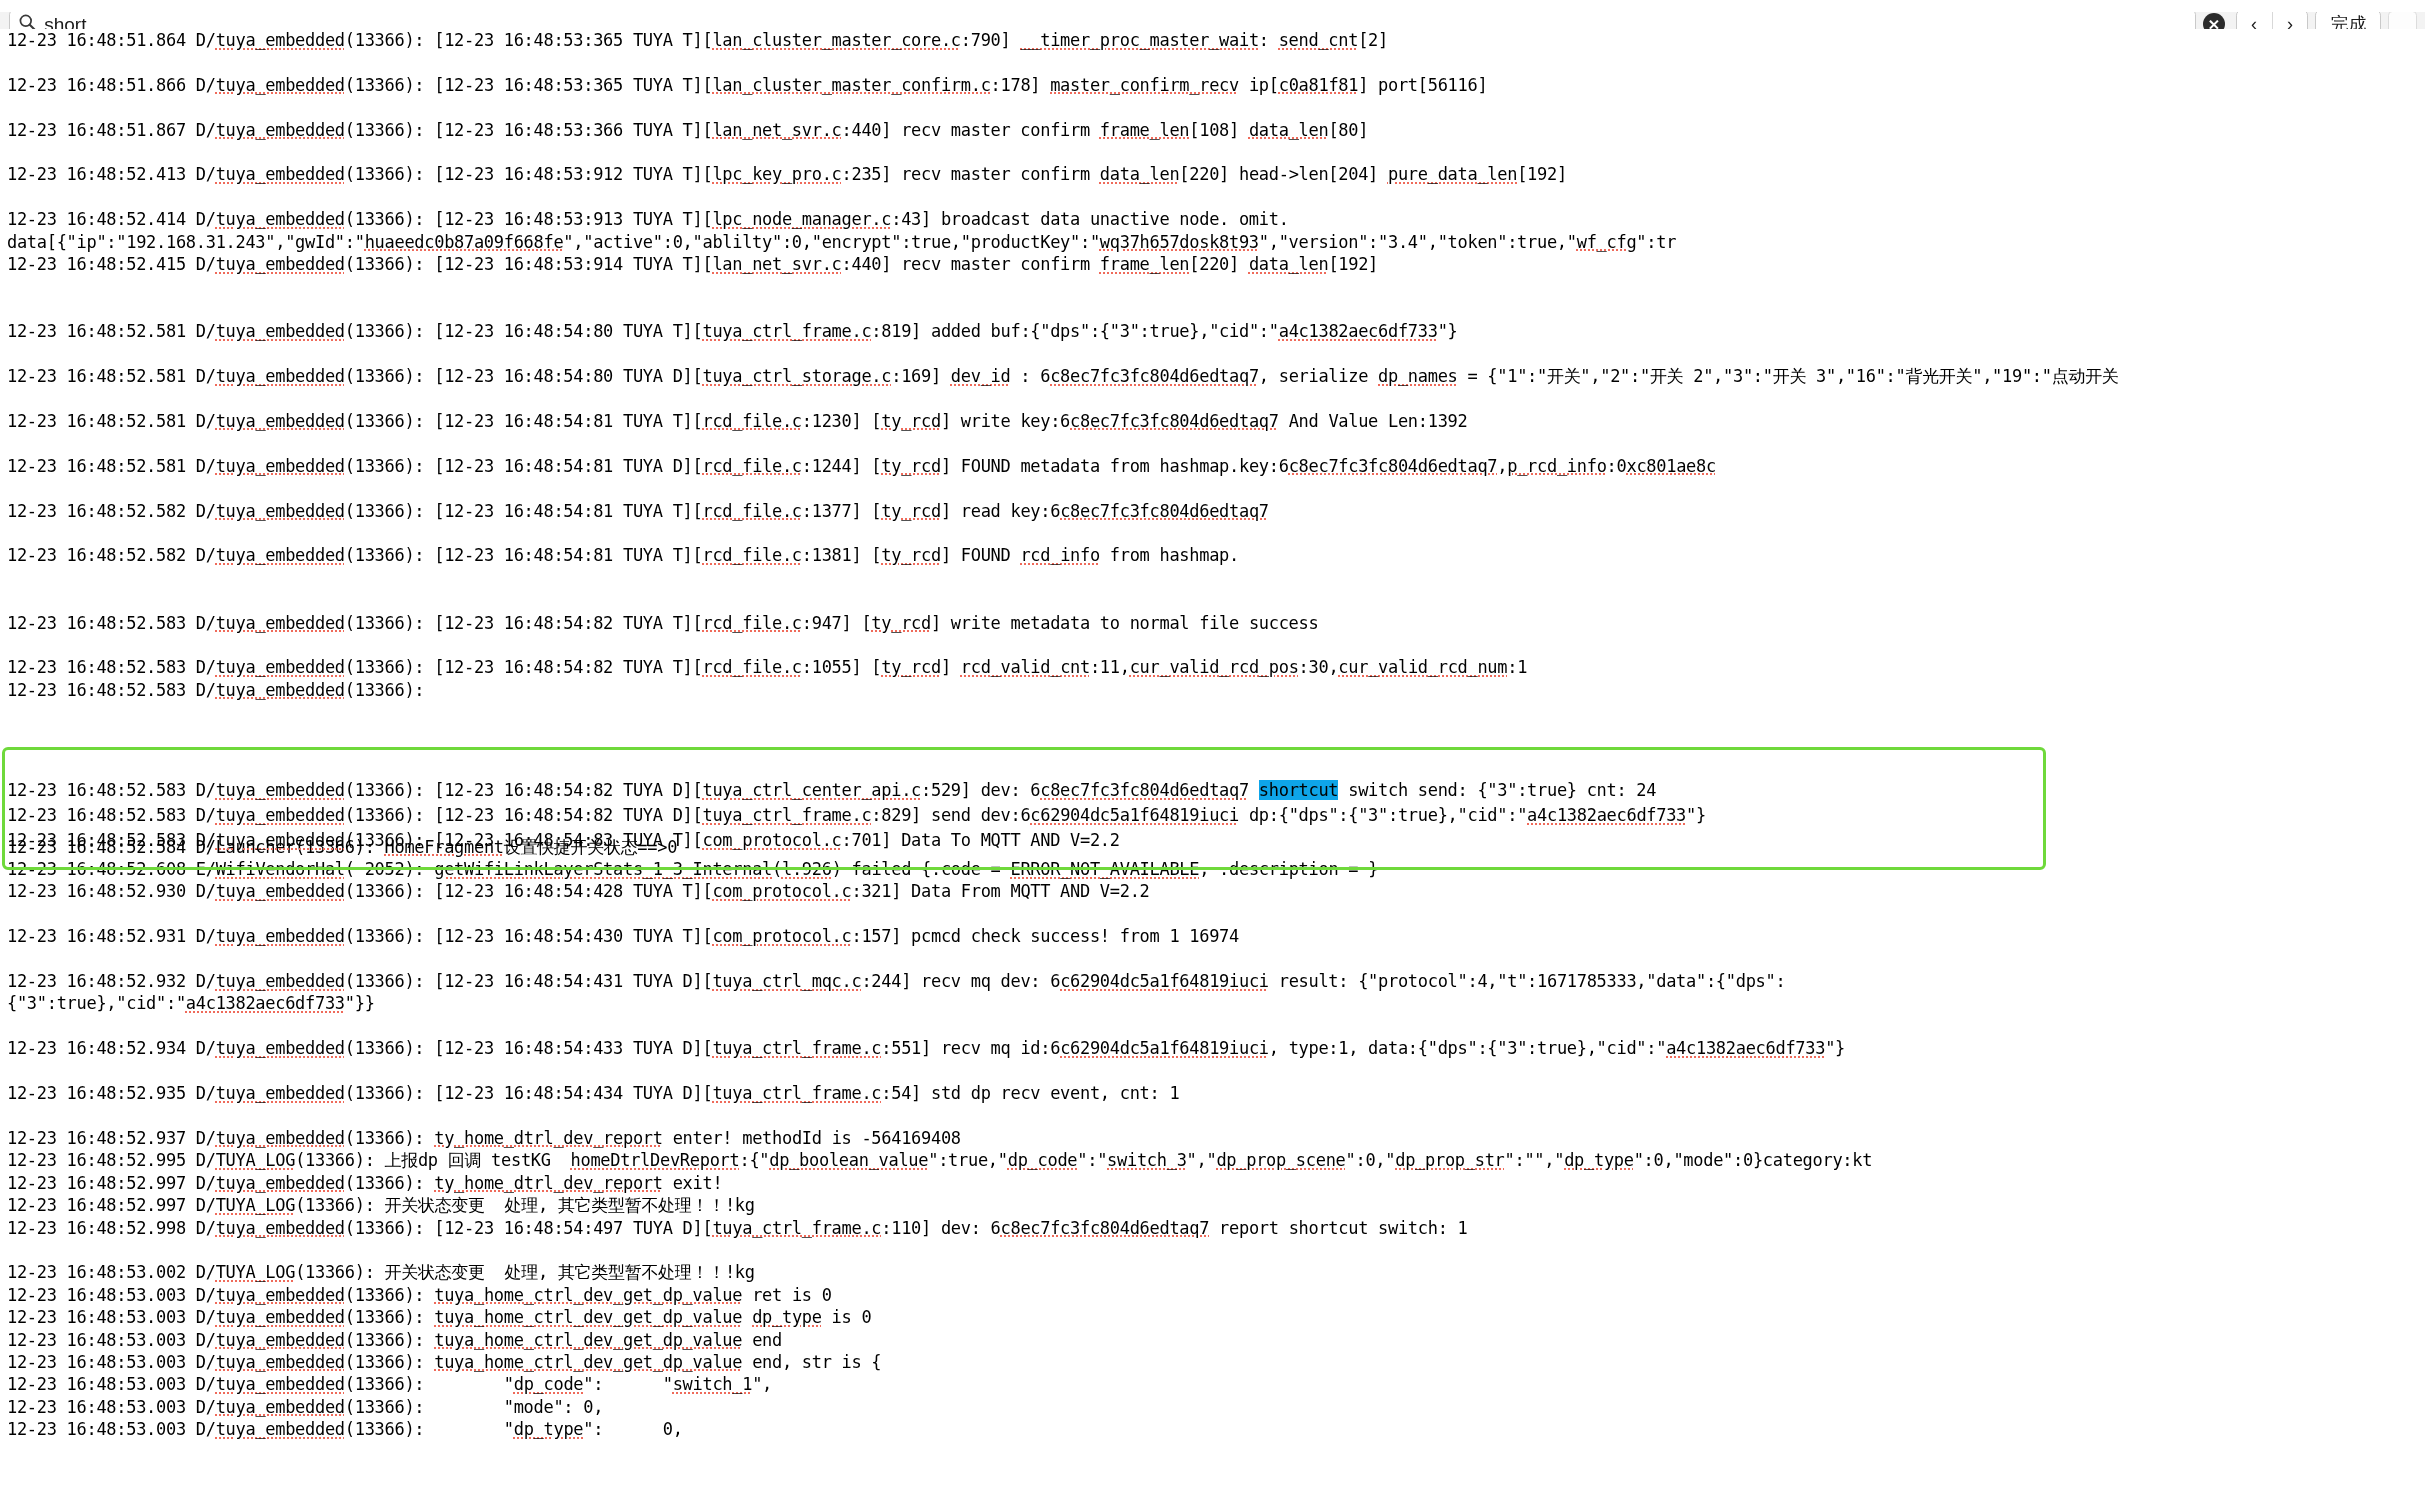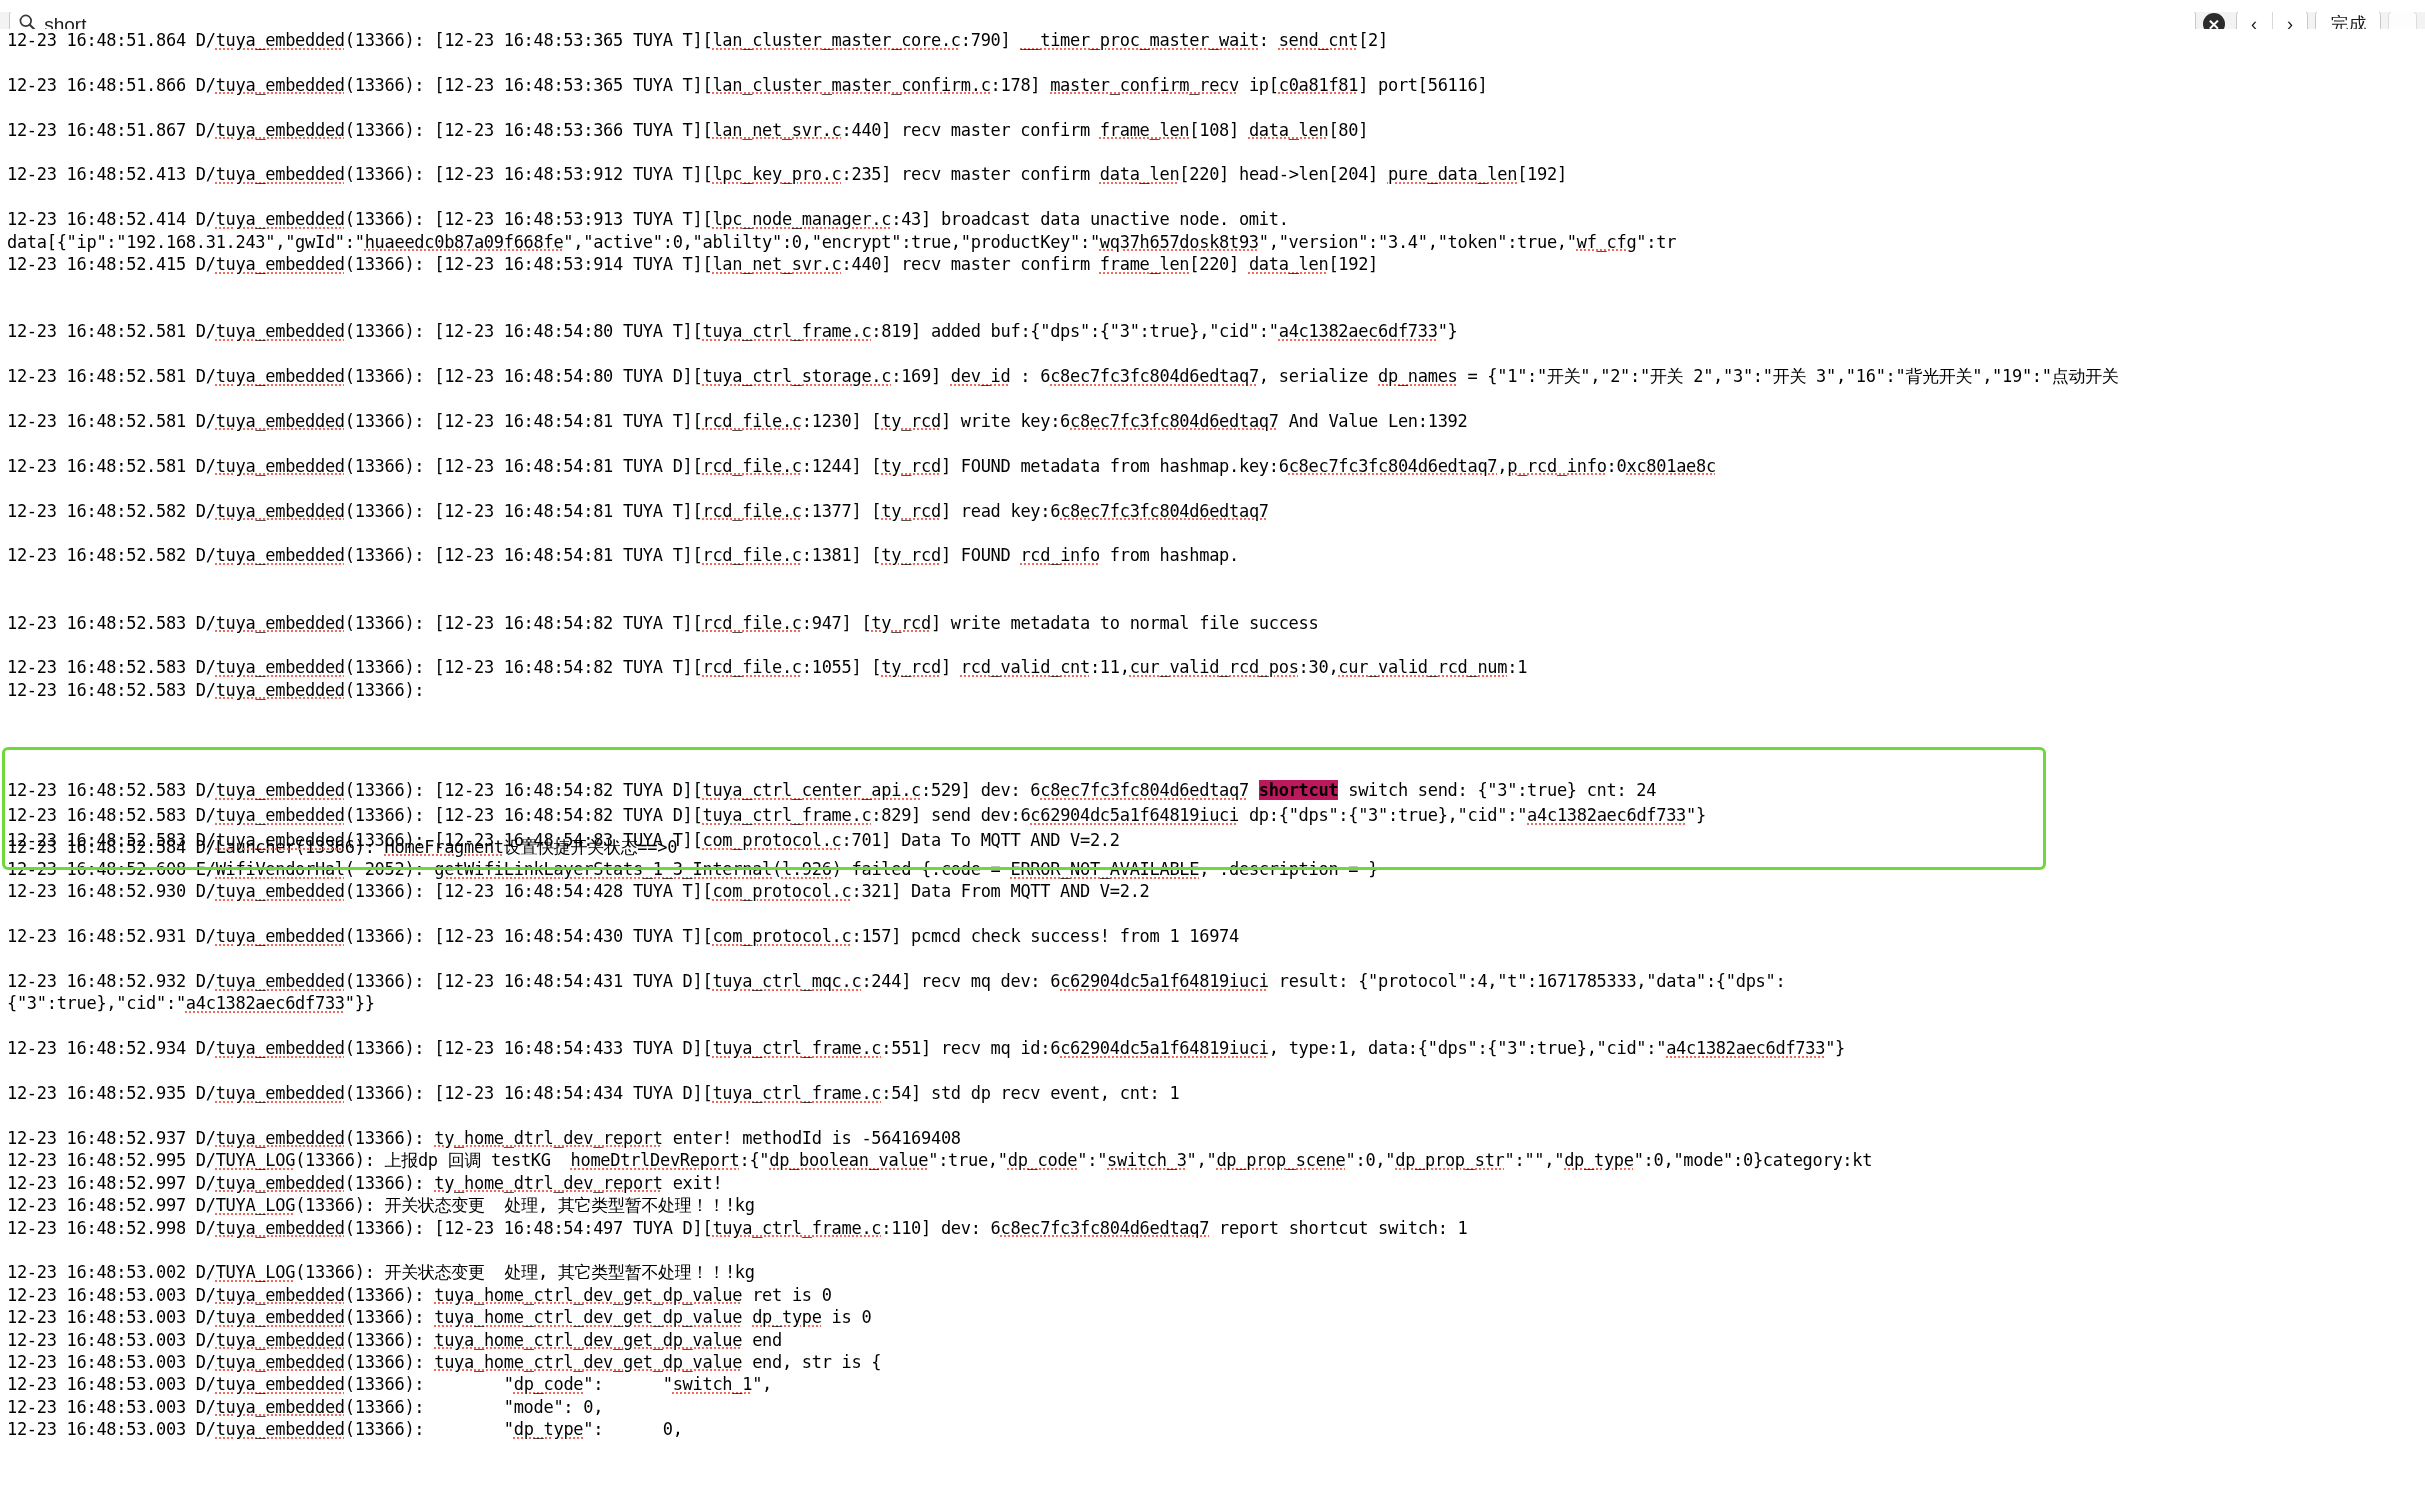--- a/index.html
+++ b/index.html
@@ -125,22 +125,21 @@
   
   .sq {
     text-decoration: underline;
     text-decoration-color: #ef6a5a;
     text-decoration-style: dotted;
     text-decoration-thickness: 2.1px;
     text-underline-offset: 2.2px;
   }
   
   .hit {
-    background: #be185d;
-    font-weight: bold;
+    background: #0ea5e9;
   }
 
   
   #green-box {
     position: absolute;
     left: 1.7px;
     top: 718px;
     width: 2044px;
     height: 123px;
     border: 3.5px solid #6fd93b;

